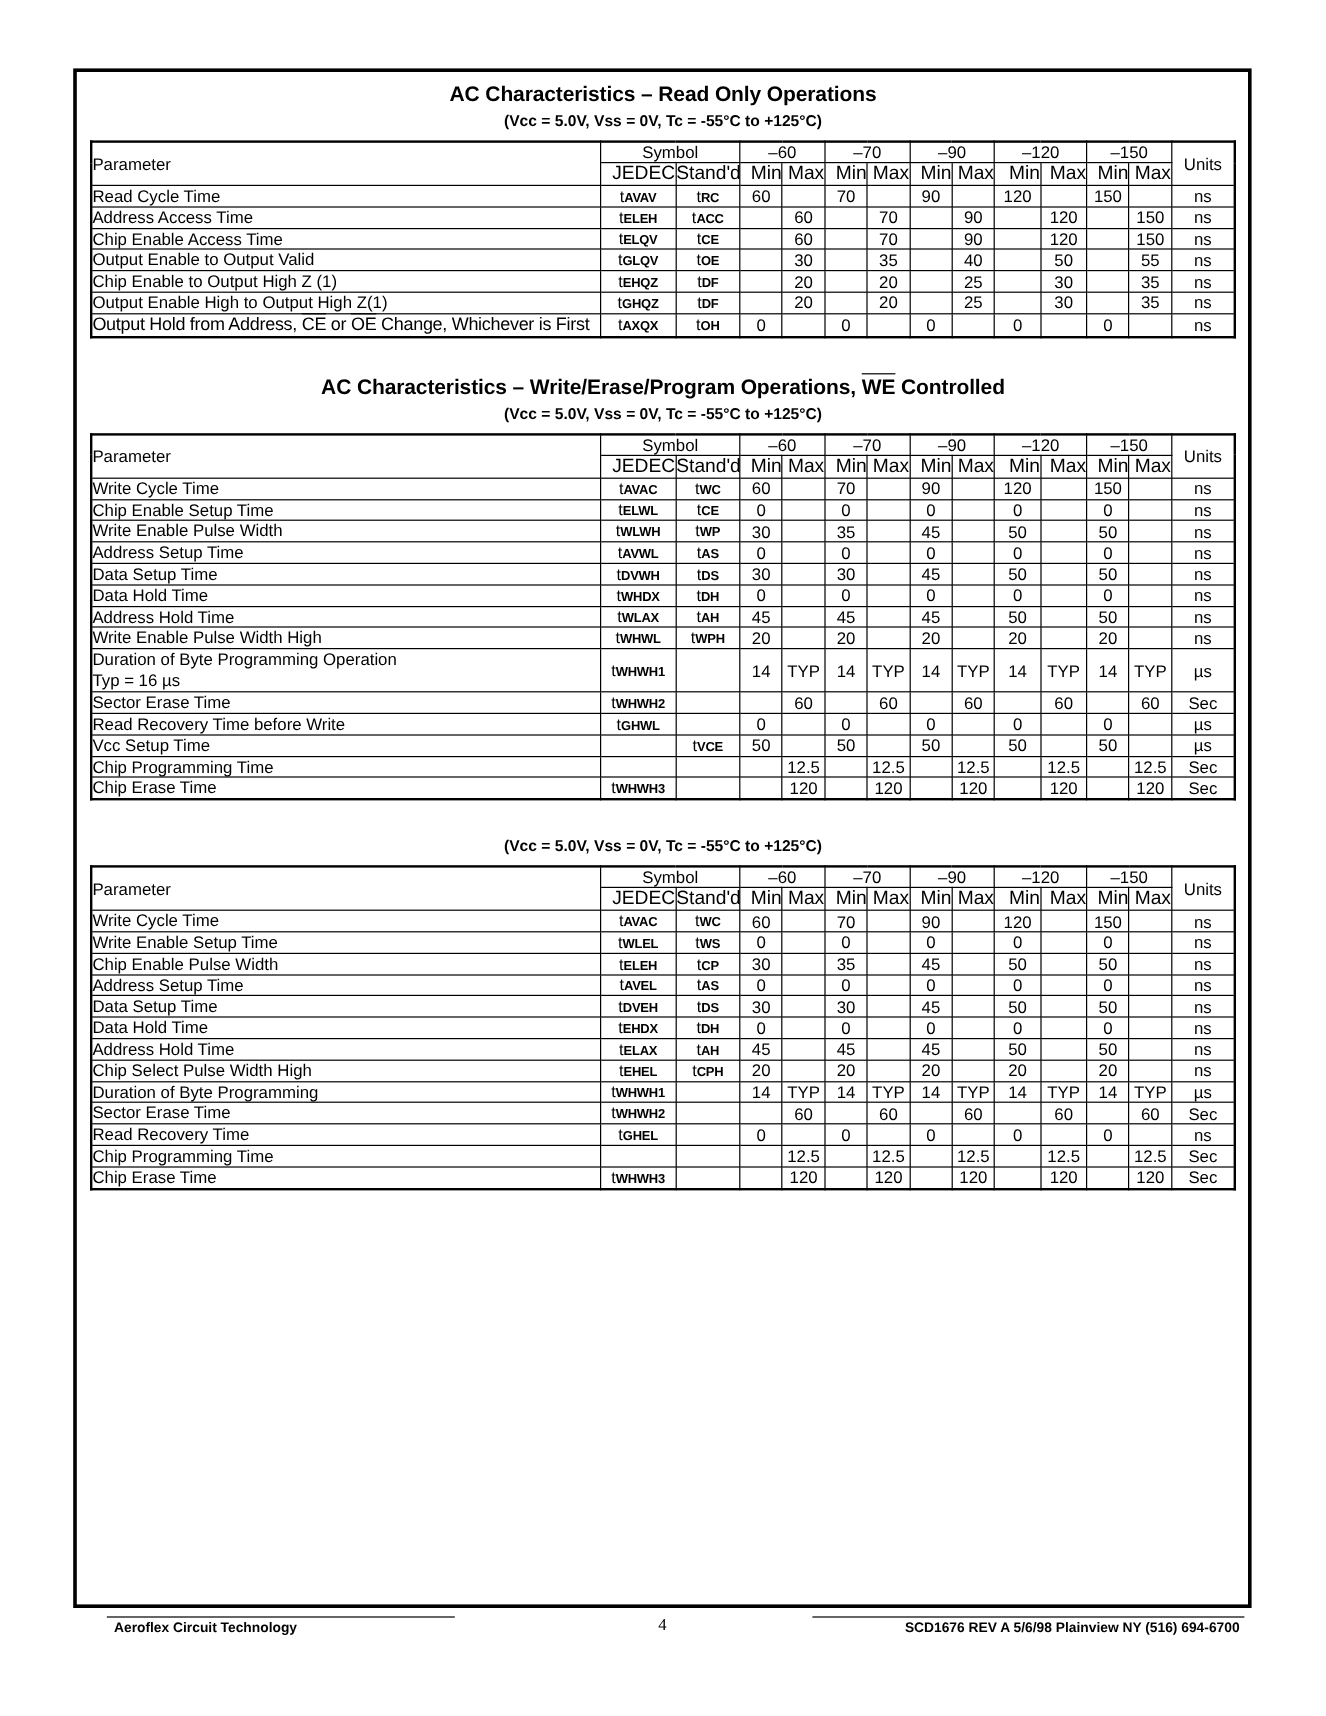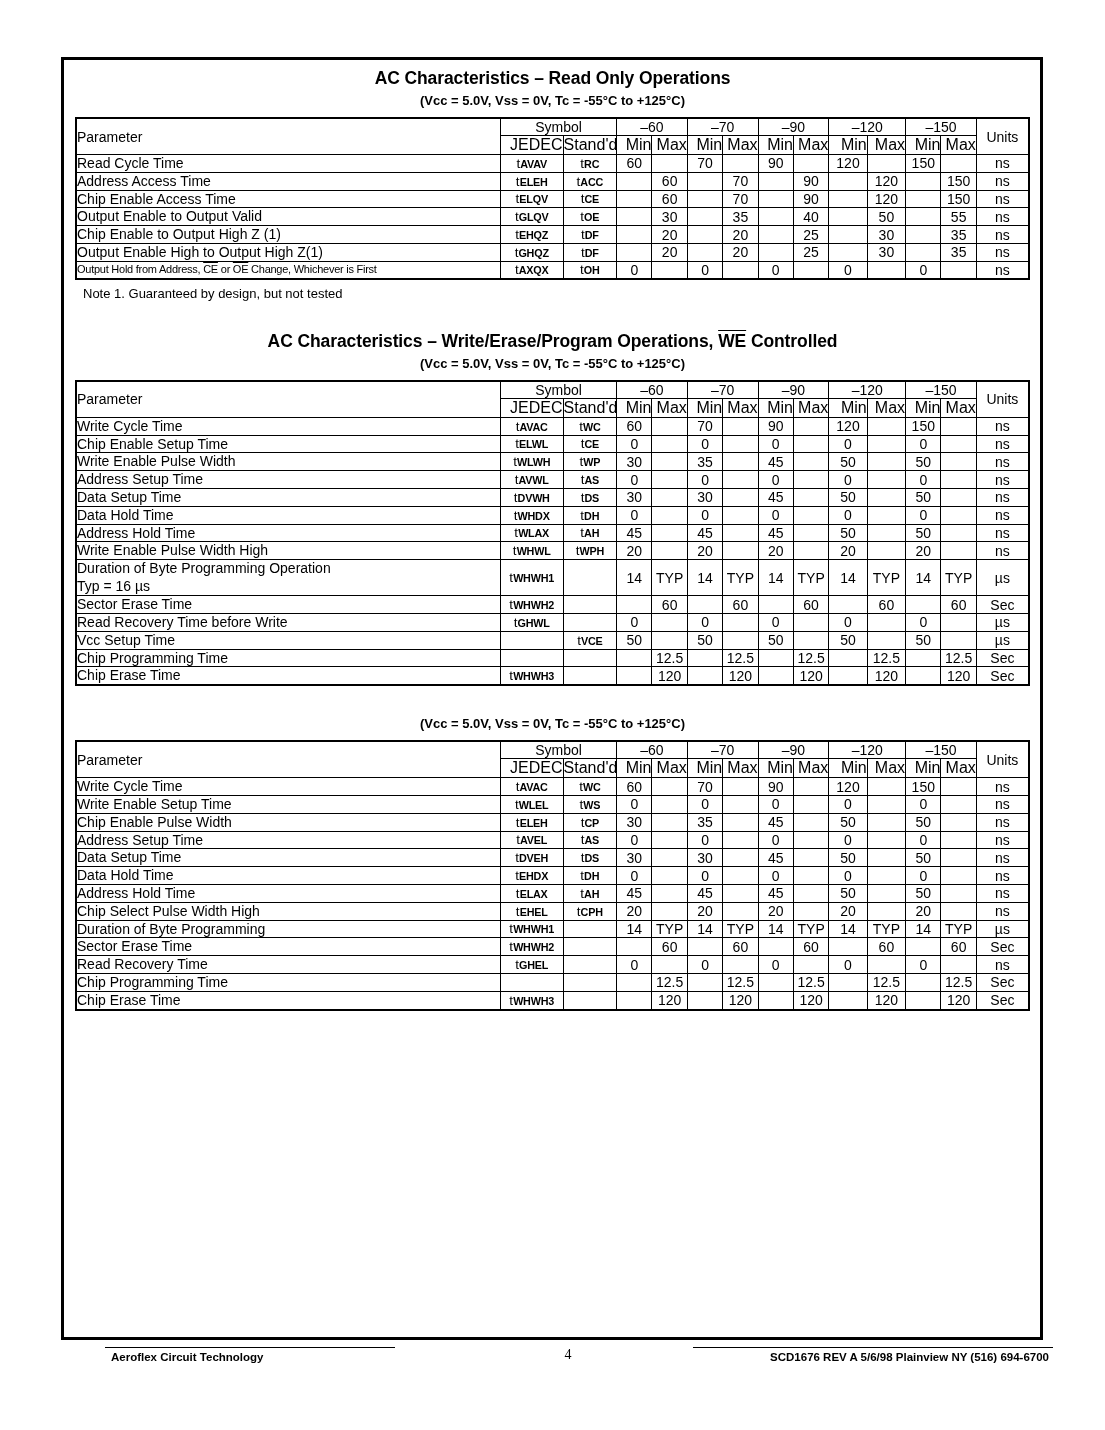--- a/index.html
+++ b/index.html
@@ -91,21 +91,21 @@
   
   .pname {
     text-align: left;
     padding: 4px 2px 4px 7px;
     font-size: 14px;
     line-height: 1.2;
     white-space: nowrap;
     overflow: visible;
   }
   .pname.two { line-height: 1.25; white-space: normal; }
-  .pname.tight { font-size: 11px; letter-spacing: -0.25px; margin-left: 40px; }
+  .pname.tight { font-size: 15px; letter-spacing: -0.25px; margin-left: 40px; }
   .sym {
     text-align: center;
     font-size: 13.5px;
     padding: 3px 1px;
     white-space: nowrap;
   }
   .sym sub {
     font-size: 0.80em;
     vertical-align: baseline;
     position: relative;
@@ -137,21 +137,21 @@
     margin: 6px 0 0 8px;
   }
 
   .gap-a { height: 30px; }
   .gap-b { height: 26px; }
   .gap-c { height: 9px; }
 
   
   #footer {
     position: absolute;
-    left: 77px;
+    left: 61px;
     top: 1347px;
     width: 982px;
     height: 40px;
     font-size: 11.5px;
     font-weight: bold;
   }
   #footer .rule-left {
     position: absolute; left: 28px; top: 0; width: 290px;
     border-top: 1.6px solid #000;
   }
@@ -335,21 +335,20 @@
             <td class="num">0</td>
             <td class="num"></td>
             <td class="num">0</td>
             <td class="num"></td>
             <td class="num">0</td>
             <td class="num"></td>
             <td class="units">ns</td>
           </tr>
         </tbody>
     </table>
-    <div class="note">Note 1. Guaranteed by design, but not tested</div>
   </div>
 
   <div class="gap-a"></div>
 
   <div>
     <div class="sec-title">
       <span>AC Characteristics – Write/Erase/Program Operations, </span><span class="ovl">WE</span><span> Controlled</span>
     </div>
     <div class="sec-sub">(Vcc = 5.0V, Vss = 0V, Tc = -55°C to +125°C)</div>
     <div class="gap-c"></div>

